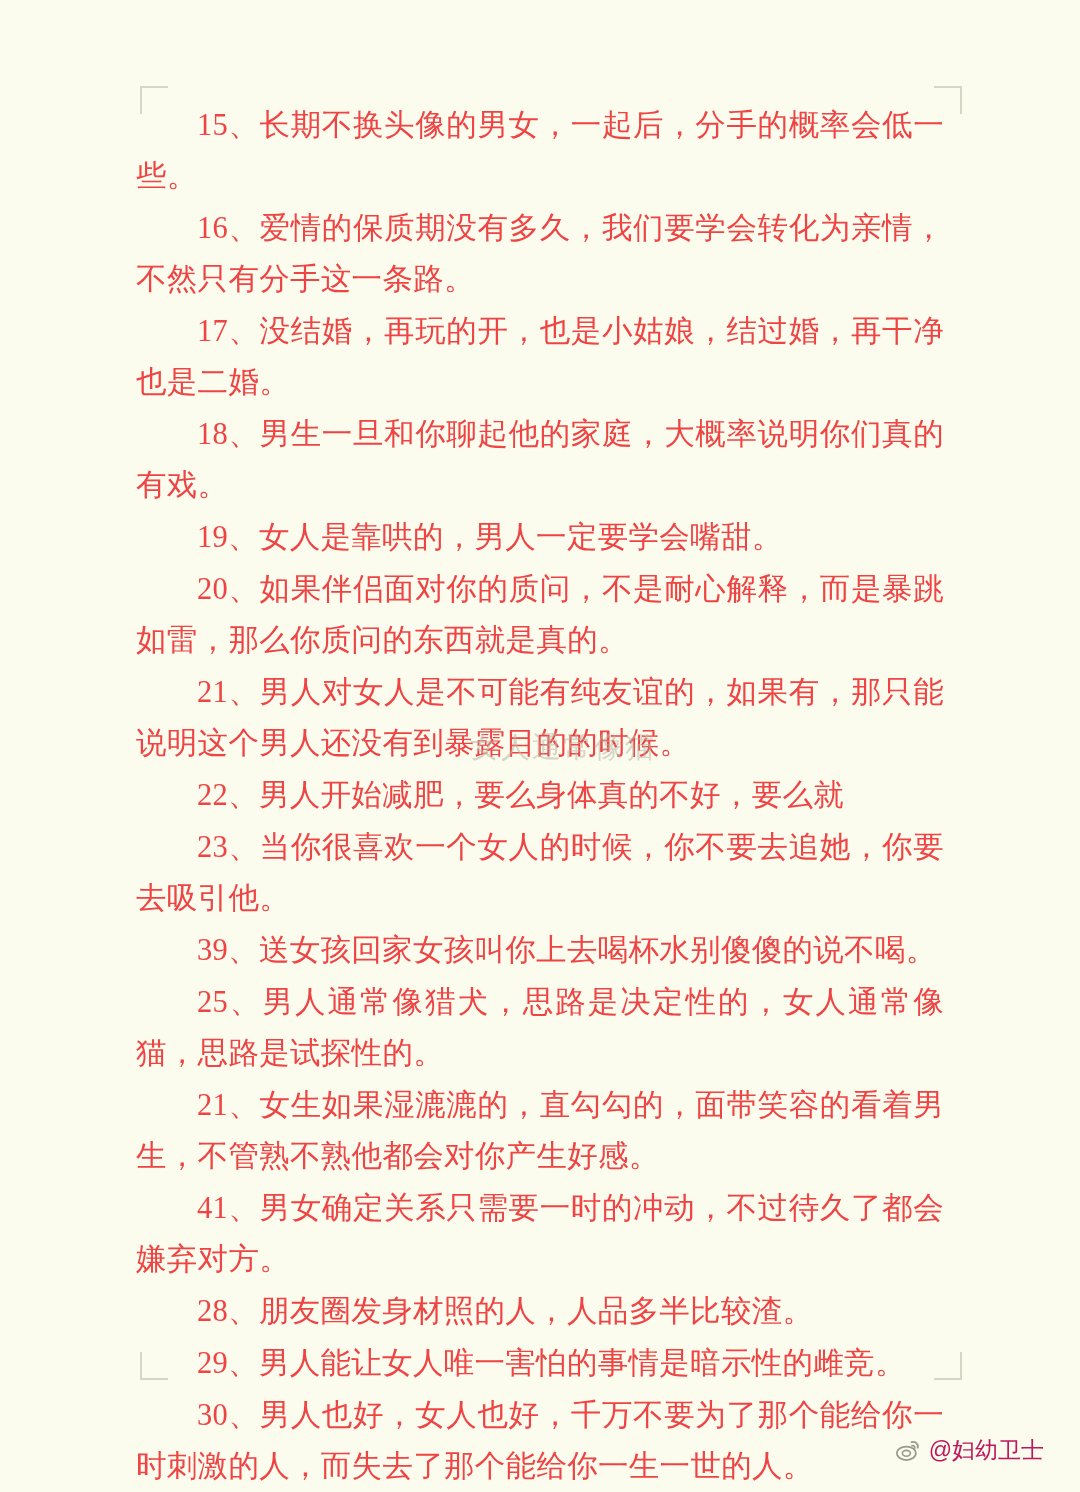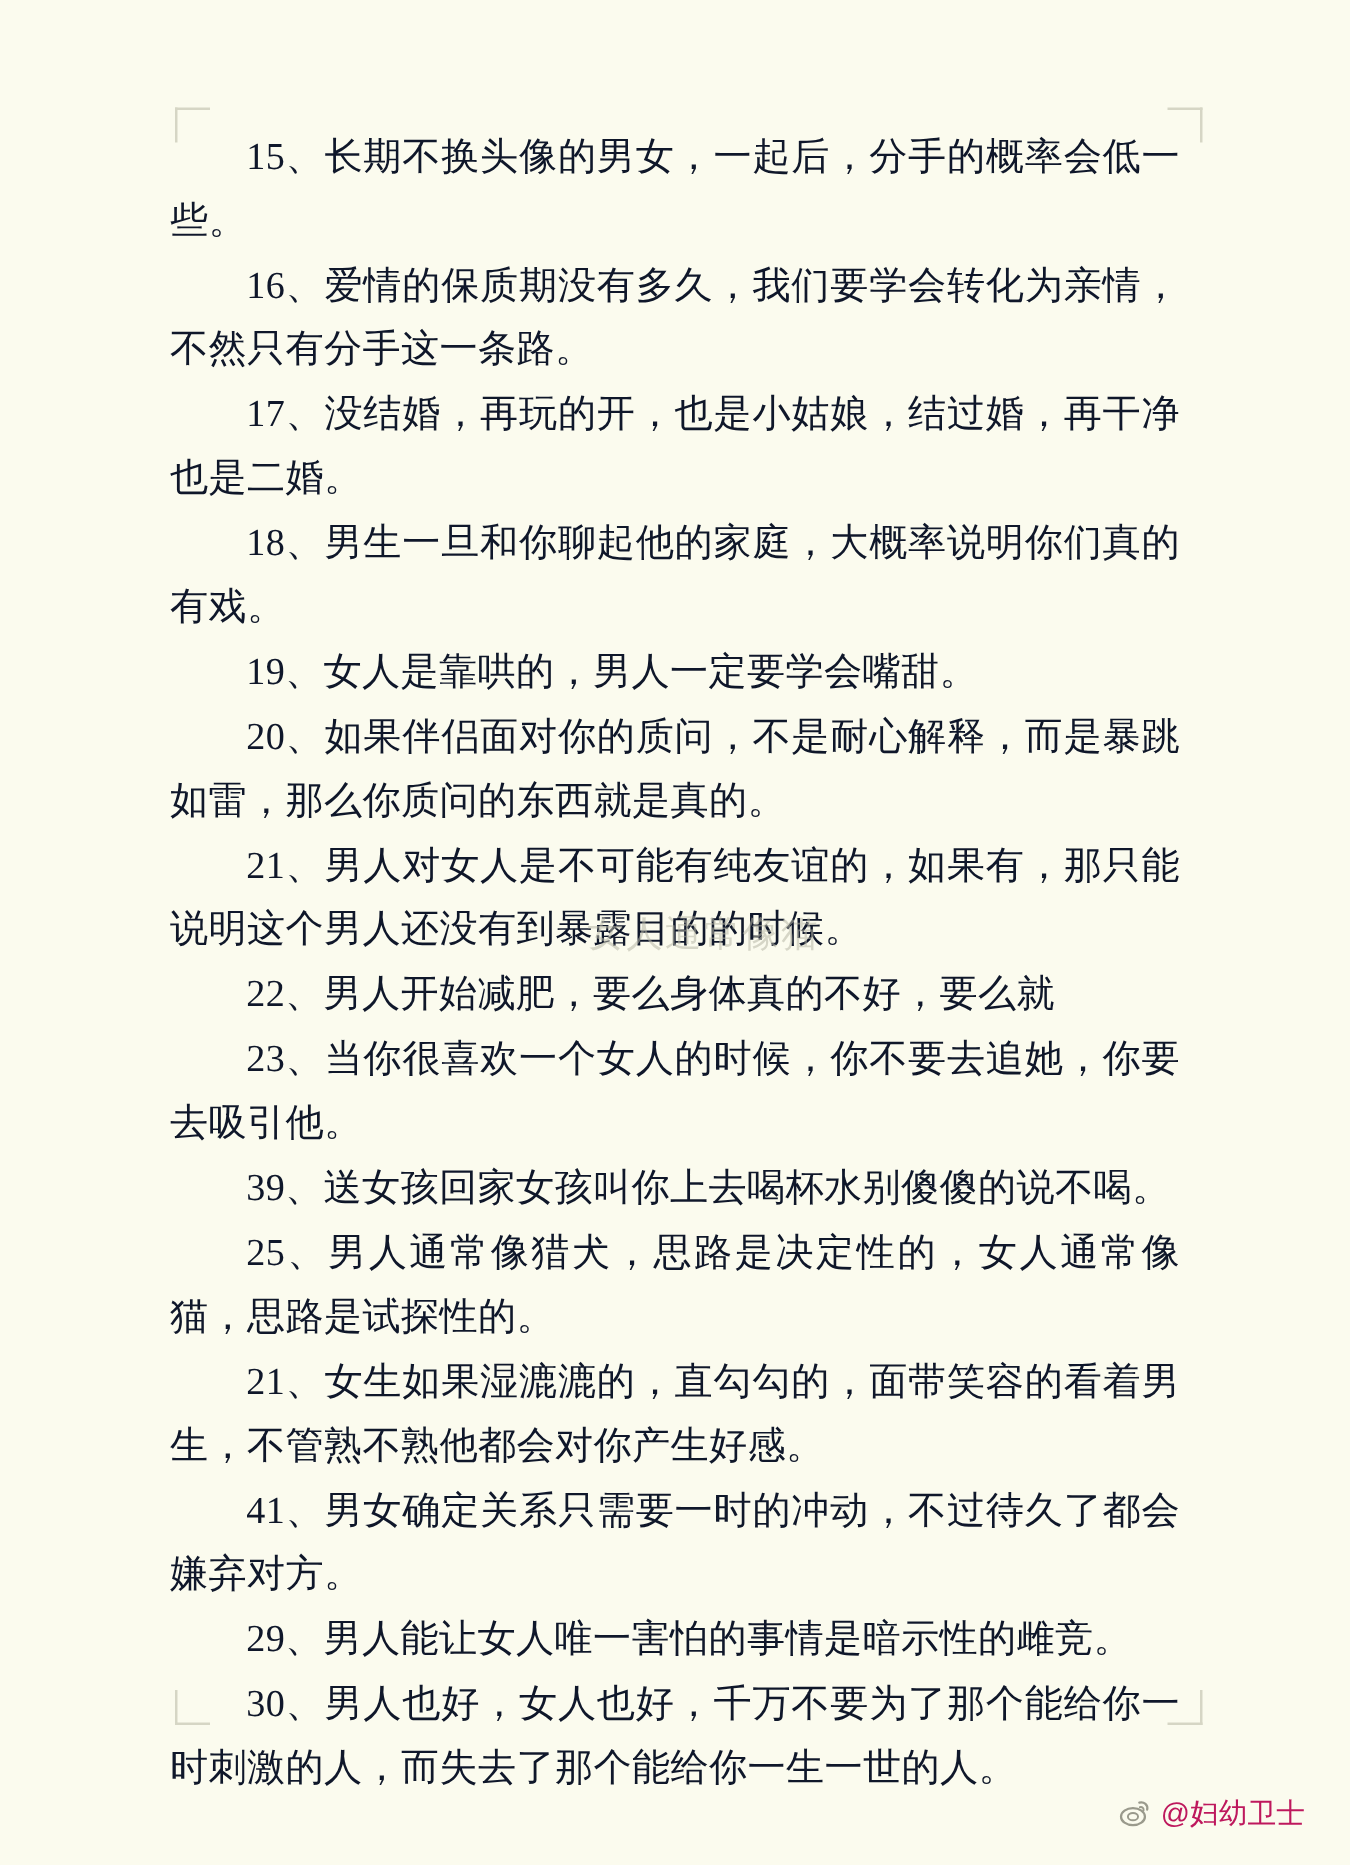--- a/index.html
+++ b/index.html
@@ -39,21 +39,21 @@
   .content {
     position: absolute;
     left: 136px;
     top: 100px;
     width: 808px;
   }
 
   .para {
     font-size: 30.5px;
     line-height: 51px;
-    color: #0f172a;
+    color: #ef4444;
     text-indent: 2em;
     letter-spacing: 0.3px;
     margin: 0 0 1px 0;
     text-align: justify;
     font-weight: 500;
     white-space: pre-wrap;
     font-family: Liberation Serif, serif;
   }
   .para.noindent {
     text-indent: 3.1em;
@@ -106,20 +106,21 @@
     <p class="para">18、男生一旦和你聊起他的家庭，大概率说明你们真的有戏。</p>
     <p class="para">19、女人是靠哄的，男人一定要学会嘴甜。</p>
     <p class="para">20、如果伴侣面对你的质问，不是耐心解释，而是暴跳如雷，那么你质问的东西就是真的。</p>
     <p class="para">21、男人对女人是不可能有纯友谊的，如果有，那只能说明这个男人还没有到暴露目的的时候。</p>
     <p class="para">22、男人开始减肥，要么身体真的不好，要么就</p>
     <p class="para">23、当你很喜欢一个女人的时候，你不要去追她，你要去吸引他。</p>
     <p class="para">39、送女孩回家女孩叫你上去喝杯水别傻傻的说不喝。</p>
     <p class="para">25、男人通常像猎犬，思路是决定性的，女人通常像猫，思路是试探性的。</p>
     <p class="para">21、女生如果湿漉漉的，直勾勾的，面带笑容的看着男生，不管熟不熟他都会对你产生好感。</p>
     <p class="para">41、男女确定关系只需要一时的冲动，不过待久了都会嫌弃对方。</p>
+    <p class="para">28、朋友圈发身材照的人，人品多半比较渣。</p>
     <p class="para">29、男人能让女人唯一害怕的事情是暗示性的雌竞。</p>
     <p class="para">30、男人也好，女人也好，千万不要为了那个能给你一时刺激的人，而失去了那个能给你一生一世的人。</p>
 
   </div>
 
   <div class="watermark">女人通常像猫</div>
 
   <div class="footer">
     <span class="weibo-eye">
       <svg viewBox="0 0 24 24" width="27" height="27" aria-hidden="true">

